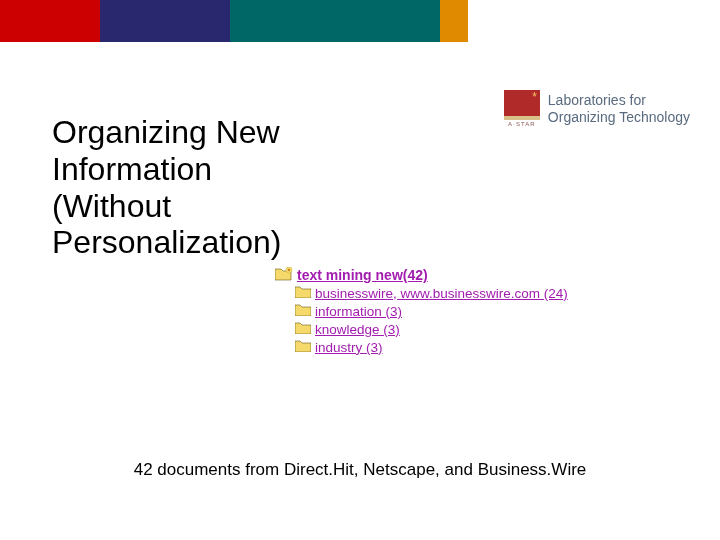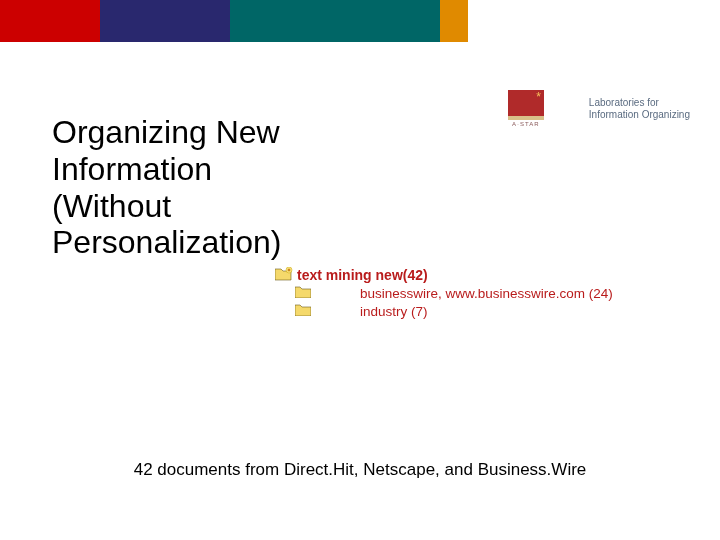--- a/index.html
+++ b/index.html
@@ -53,24 +53,23 @@
   }
   .logo-strip { height: 4px; background: #d9c089; }
   .logo-label {
     font-size: 6px;
     letter-spacing: 1px;
     color: #8a5a5a;
     text-align: center;
     margin-top: 1px;
   }
   .logo-text {
-    font-size: 10px;
+    font-size: 14px;
     line-height: 1.2;
     color: #5a6b80;
-    margin-left: 37px;
   }
 
   .title {
     position: absolute;
     top: 114px;
     left: 52px;
     font-size: 32px;
     line-height: 1.15;
     color: #000;
     font-weight: 400;
@@ -80,26 +79,27 @@
   .tree {
     position: absolute;
     top: 266px;
     left: 275px;
   }
   .tree-root, .tree-item {
     display: flex;
     align-items: center;
     font-size: 13.5px;
     font-family: Tahoma, Arial, sans-serif;
-    color: #b91c1c;
+    color: #a21caf;
     height: 18px;
     white-space: nowrap;
+    text-decoration: underline;
   }
   .tree-root { font-weight: 700; font-size: 14px; }
-  .tree-item { margin-left: 20px; gap: 45px; }
+  .tree-item { margin-left: 20px; }
   .tree-icon {
     display: inline-block;
     margin-right: 4px;
     flex-shrink: 0;
   }
   .caption {
     position: absolute;
     left: 0;
     right: 0;
     bottom: 60px;
@@ -121,21 +121,21 @@
 <div class="logo-area">
   <div class="logo-mark">
     <div class="logo-top">
       <span class="logo-star">*</span>
     </div>
     <div class="logo-strip"></div>
     <div class="logo-label">A·STAR</div>
   </div>
   <div class="logo-text">
     <div>Laboratories for</div>
-    <div>Information Organizing</div>
+    <div>Organizing Technology</div>
   </div>
 </div>
 
 <div class="title">Organizing New Information (Without Personalization)</div>
 
 <div class="tree">
   <div class="tree-root">
     <span class="tree-icon">
       <svg width="18" height="14" viewBox="0 0 18 14">
         <path d="M0 2 L6 2 L8 4 L16 4 L16 13 L0 13 Z" fill="#f5d96b" stroke="#6b5b1a" stroke-width="0.6"></path>
@@ -152,17 +152,33 @@
         </svg>
     </span>
     <span>businesswire, www.businesswire.com (24)</span>
   </div>
   <div class="tree-item">
     <span class="tree-icon">
       <svg width="16" height="12" viewBox="0 0 16 12">
           <path d="M0 1 L5 1 L7 3 L16 3 L16 12 L0 12 Z" fill="#f5d96b" stroke="#6b5b1a" stroke-width="0.6"></path>
         </svg>
     </span>
-    <span>industry (7)</span>
+    <span>information (3)</span>
+  </div>
+  <div class="tree-item">
+    <span class="tree-icon">
+      <svg width="16" height="12" viewBox="0 0 16 12">
+          <path d="M0 1 L5 1 L7 3 L16 3 L16 12 L0 12 Z" fill="#f5d96b" stroke="#6b5b1a" stroke-width="0.6"></path>
+        </svg>
+    </span>
+    <span>knowledge (3)</span>
+  </div>
+  <div class="tree-item">
+    <span class="tree-icon">
+      <svg width="16" height="12" viewBox="0 0 16 12">
+          <path d="M0 1 L5 1 L7 3 L16 3 L16 12 L0 12 Z" fill="#f5d96b" stroke="#6b5b1a" stroke-width="0.6"></path>
+        </svg>
+    </span>
+    <span>industry (3)</span>
   </div>
 </div>
 
 <div class="caption">42 documents from Direct.Hit, Netscape, and Business.Wire</div>
 
 </body></html>

